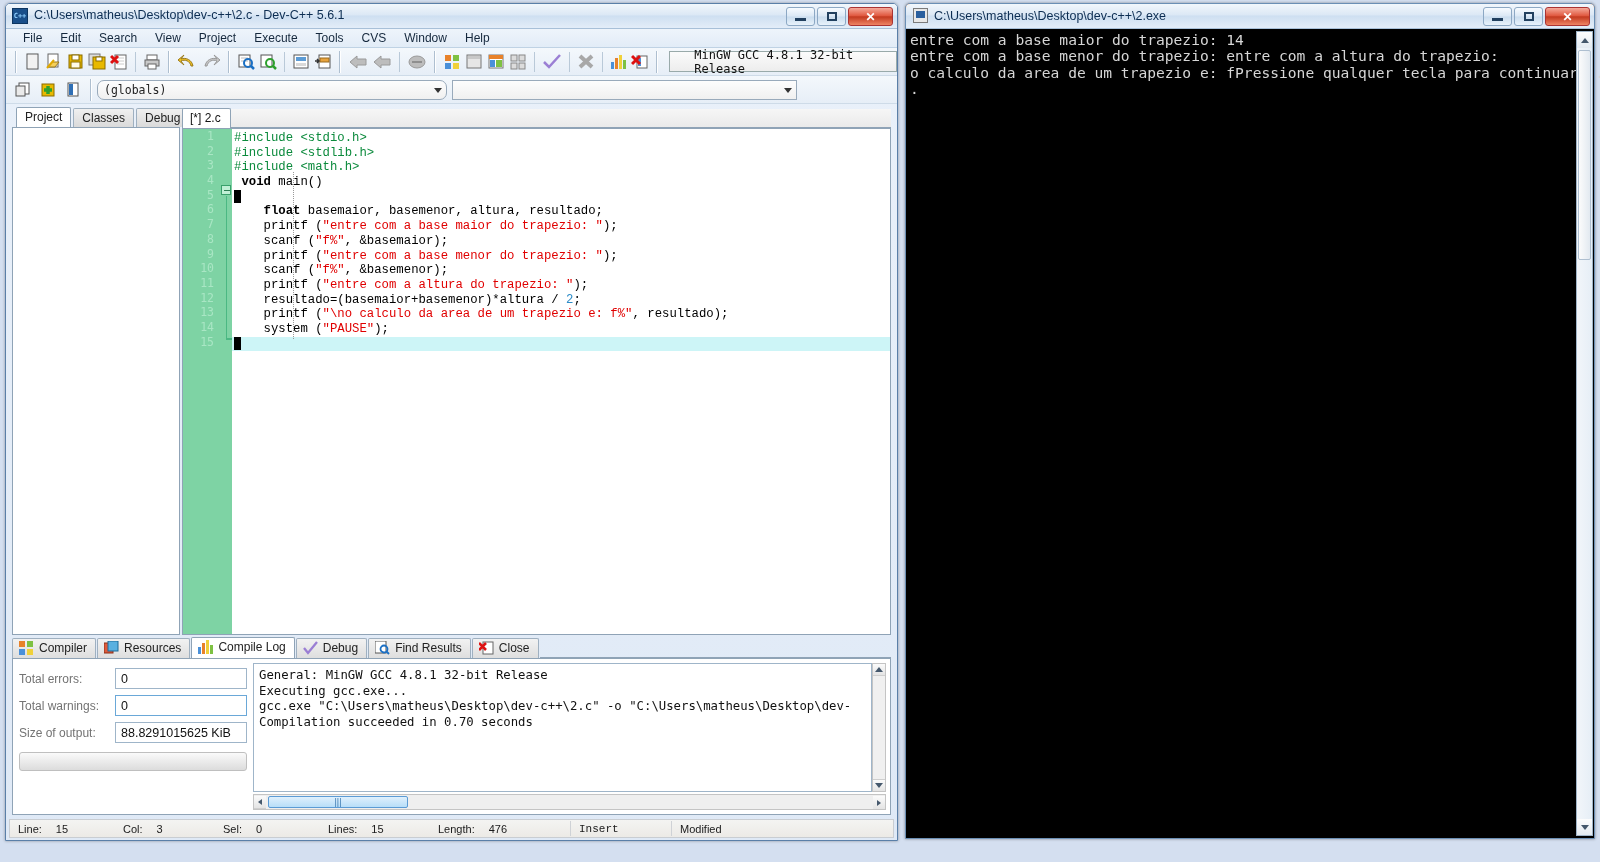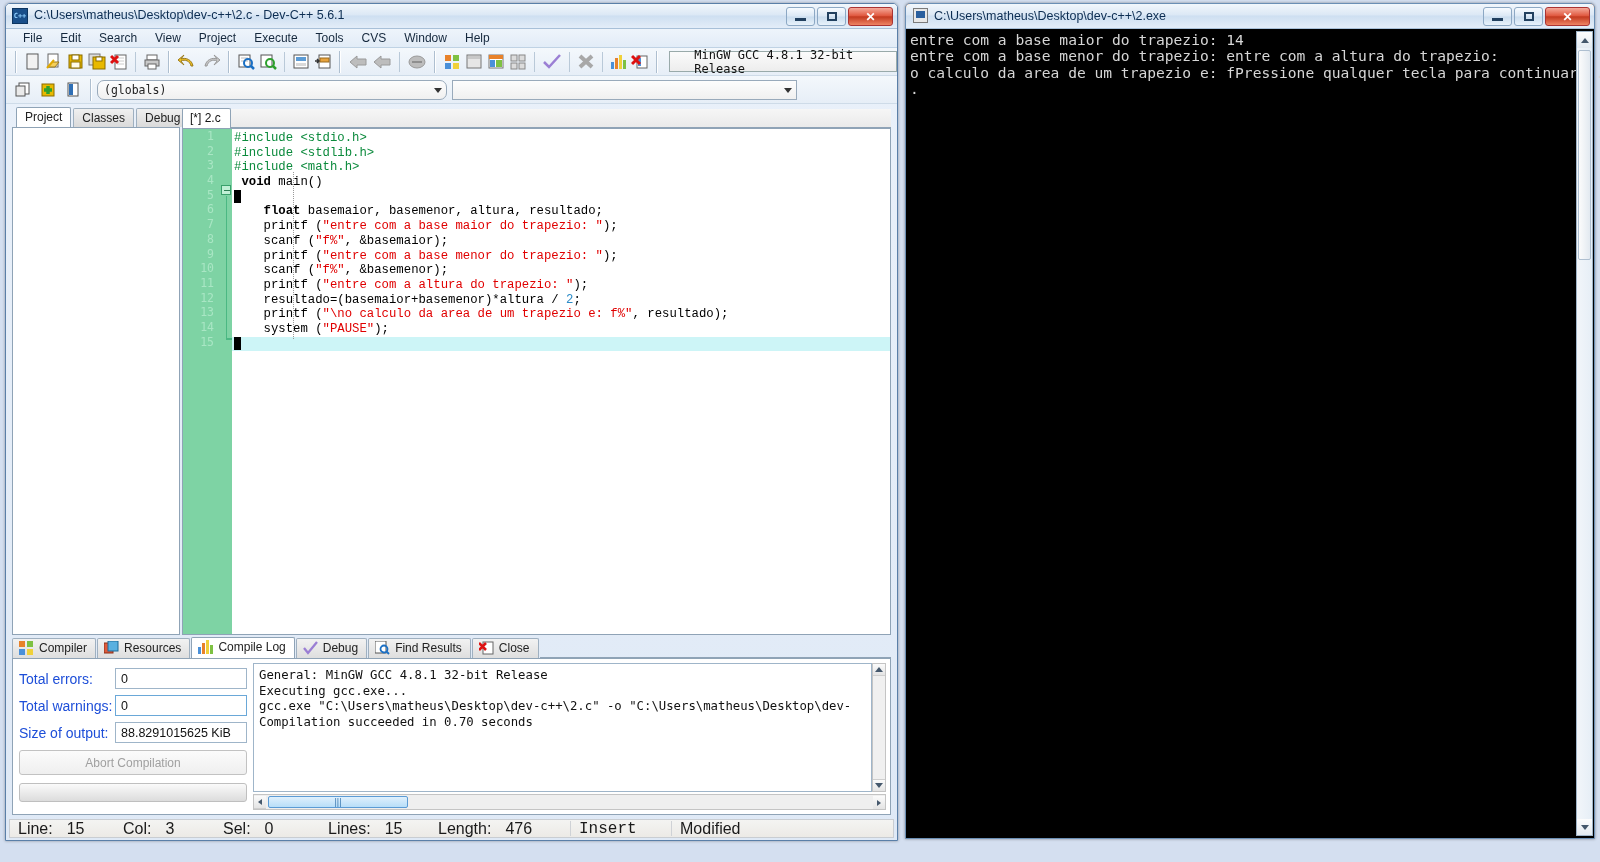--- a/index.html
+++ b/index.html
@@ -163,21 +163,21 @@
     border: 1px solid #9fb0c0; border-bottom: none;
     background: linear-gradient(to bottom,#f2f2f2,#dedede); color: #222;
     border-radius: 2px 2px 0 0; margin-right: 1px;
   }
   .btab.active { background: #fff; border-color: #8fa3b6; padding-bottom: 4px; position: relative; z-index: 2; }
   .btabfill { flex: 1; height: 20px; border-bottom: 1px solid #8fa3b6; }
   .bbody { position: absolute; left:0; top: 21px; right: 0; bottom: 0; background: #fff; border: 1px solid #8fa3b6; }
 
   .logleft { position: absolute; left: 0; top: 0; width: 240px; bottom: 0; padding: 8px 6px; }
   .lrow { display: flex; align-items: center; height: 23px; margin-bottom: 4px; }
-  .llabel { width: 96px; font-size: 14px; color: #1d4ed8; }
+  .llabel { width: 96px; font-size: 12px; color: #737373; }
   .lfield {
     flex: 1; height: 21px; border: 1px solid #9fb5c9; background: #fff;
     font-size: 12.5px; color: #111; padding: 2px 5px; display: flex; align-items: center;
   }
   .lfield.focus { border-color: #6aa8d8; }
   .abortbtn {
     margin-top: 6px; height: 25px; width: 100%;
     border: 1px solid #c2c2c2; border-radius: 3px;
     background: linear-gradient(to bottom,#fbfbfb,#efefef);
     display: flex; align-items: center; justify-content: center;
@@ -202,21 +202,21 @@
   .hsb { position: absolute; left: 0; right: 0; bottom: 0; height: 16px; background: #efefef; border: 1px solid #c4c4c4; display:flex; align-items:center;}
   .hthumb { position:absolute; left: 14px; width: 140px; top:1px; bottom:1px;
             background: linear-gradient(to bottom,#dff0fd,#b8def8); border: 1px solid #5b9bd5; border-radius: 2px;
             display:flex; align-items:center; justify-content:center; font-size:9px; color:#3a78b0;}
 
   
   .statusbar {
     position: absolute; left: 3px; right: 3px; bottom: 2px; height: 19px;
     background: linear-gradient(to bottom,#f4f4f2,#eceae6);
     border: 1px solid #c9cdd2; display: flex; align-items: center;
-    font-size: 16px; color: #1a1a1a;
+    font-size: 11px; color: #1a1a1a;
   }
   .sbcell { padding: 0 8px; height: 100%; display: flex; align-items: center; gap: 14px; }
   .sbdiv { width: 1px; height: 15px; background: #cfd2d6; }
 
   
   #console {
     position: absolute; left: 905px; top: 3px; width: 690px; height: 836px;
     background: #f97316; border: 1px solid #6b8fb5; border-radius: 5px 5px 0 0;
     box-shadow: 0 0 3px rgba(0,0,0,0.4);
   }
@@ -620,21 +620,20 @@
               <div class="lfield">0</div>
             </div>
             <div class="lrow">
               <div class="llabel">Total warnings:</div>
               <div class="lfield focus">0</div>
             </div>
             <div class="lrow">
               <div class="llabel">Size of output:</div>
               <div class="lfield">88.8291015625 KiB</div>
             </div>
-            <div class="abortbtn">Abort Compilation</div>
             <div class="progbar"></div>
           </div>
           <div class="logright">
             <div class="logtext">General: MinGW GCC 4.8.1 32-bit Release
 Executing gcc.exe...
 gcc.exe "C:\Users\matheus\Desktop\dev-c++\2.c" -o "C:\Users\matheus\Desktop\dev-
 Compilation succeeded in 0.70 seconds</div>
             <div class="vsb">
               <div class="sbbtn">
                   <span class="tri-up"></span>

